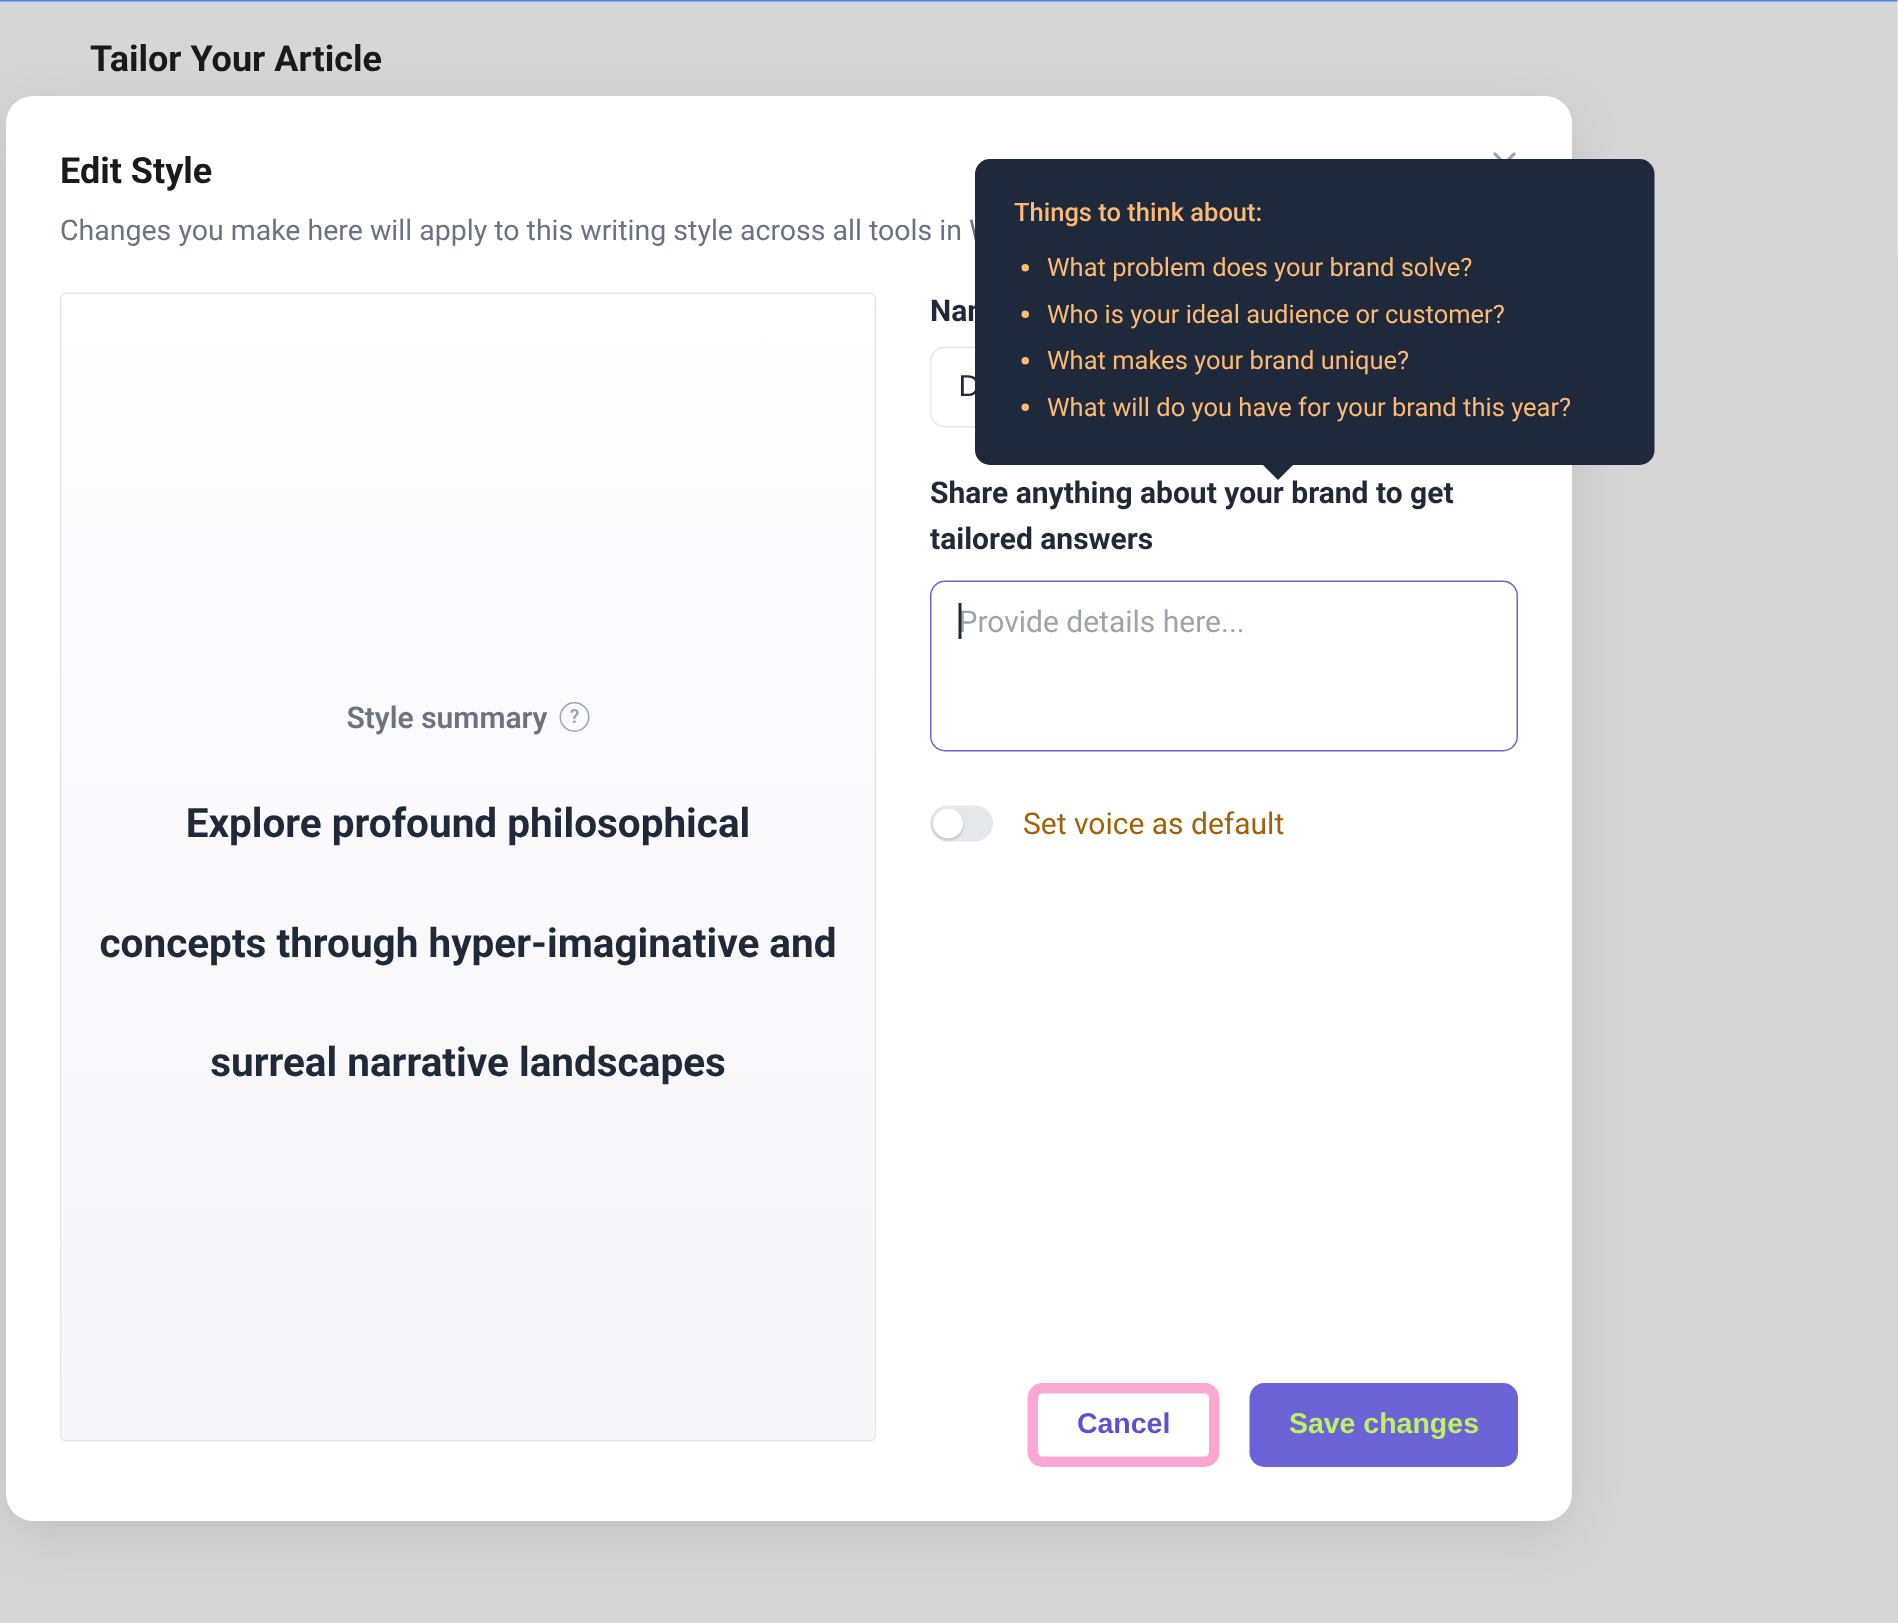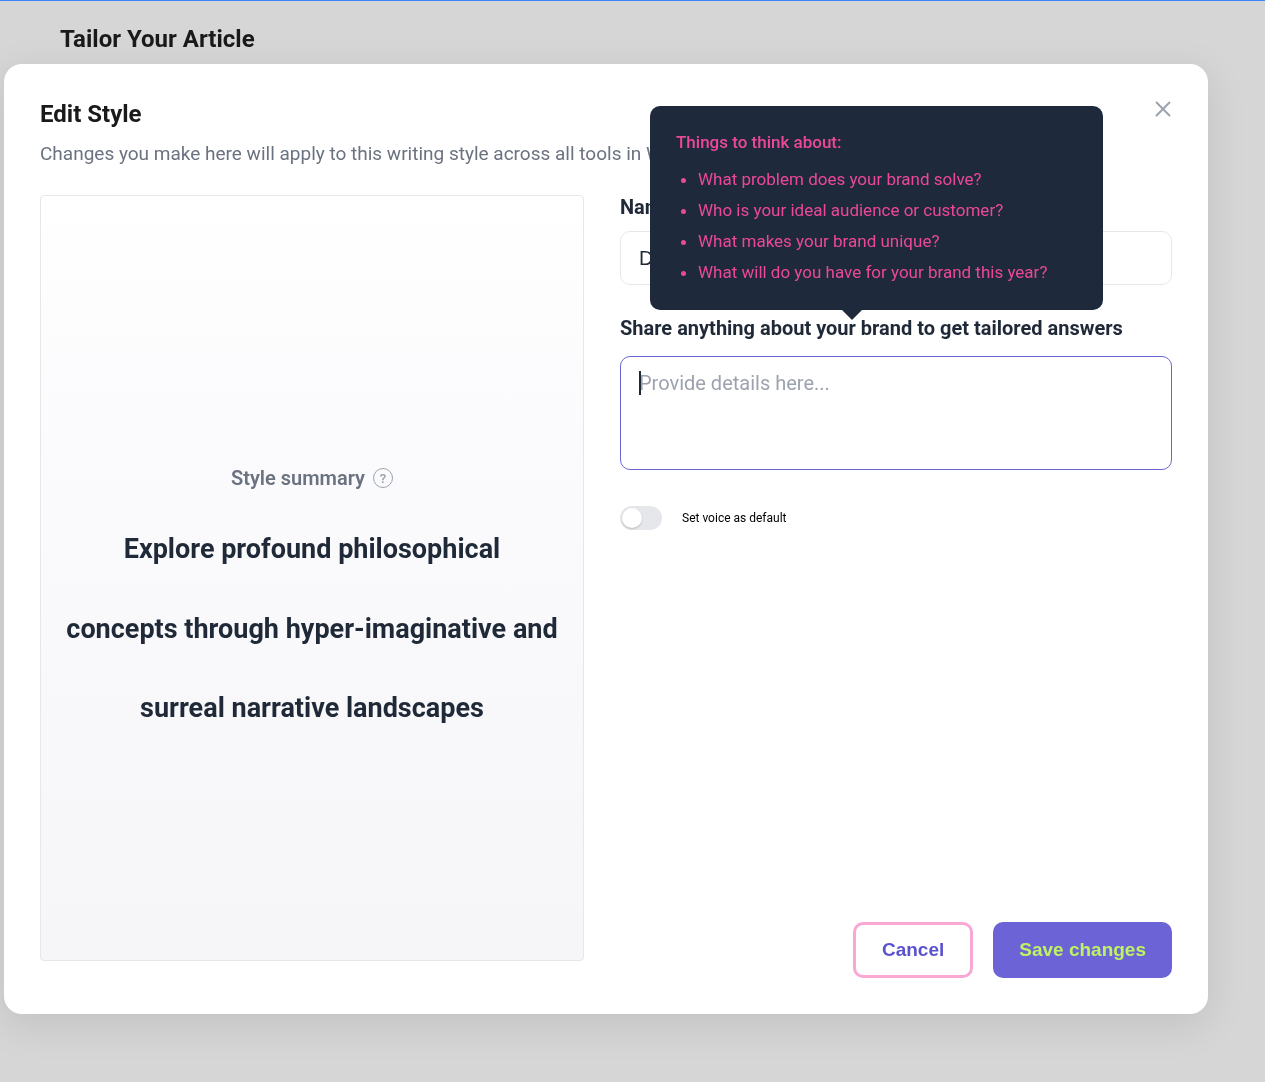--- a/index.html
+++ b/index.html
@@ -23,21 +23,21 @@
     top: 24px;
     left: 60px;
     font-size: 24px;
     font-weight: 700;
     color: #1a1a1a;
   }
   .modal {
     position: absolute;
     top: 64px;
     left: 4px;
-    width: 1204px;
+    width: 1044px;
     height: 950px;
     background: #fff;
     border-radius: 18px;
     box-shadow: 0 10px 40px rgba(0,0,0,0.1);
     padding: 36px;
   }
   .modal-title {
     font-size: 24px;
     font-weight: 700;
     color: #1a1a1a;
@@ -149,56 +149,56 @@
   }
   .toggle-knob {
     position: absolute;
     top: 2px; left: 2px;
     width: 20px; height: 20px;
     background: #fff;
     border-radius: 50%;
     box-shadow: 0 1px 2px rgba(0,0,0,0.2);
   }
   .toggle-label {
-    font-size: 12px;
-    color: #000000;
+    font-size: 20px;
+    color: #a16207;
   }
   .footer-buttons {
     position: absolute;
     right: 36px;
     bottom: 36px;
     display: flex;
     gap: 20px;
   }
   .btn {
     height: 56px;
     padding: 0 26px;
     border-radius: 10px;
     font-size: 19px;
     font-weight: 600;
     cursor: pointer;
     border: none;
   }
   .btn-cancel {
     background: #fff;
-    border: 3px solid #f9a8d4;
+    border: 7px solid #f9a8d4;
     color: #5b52cf;
     text-align: center;
   }
   .btn-save {
     background: #6b63d6;
     color: #bef264;
   }
   .tooltip {
     position: absolute;
     top: 106px;
     left: 650px;
     width: 453px;
     background: #1e293b;
-    color: #ec4899;
+    color: #fdba74;
     border-radius: 10px;
     padding: 22px 26px 22px 26px;
     font-size: 17px;
     line-height: 1.7;
     z-index: 20;
   }
   .tooltip-title { font-weight: 500; margin-bottom: 8px; }
   .tooltip ul { list-style: disc; padding-left: 22px; }
   .tooltip li { margin-bottom: 2px; }
   .tooltip-pointer {

